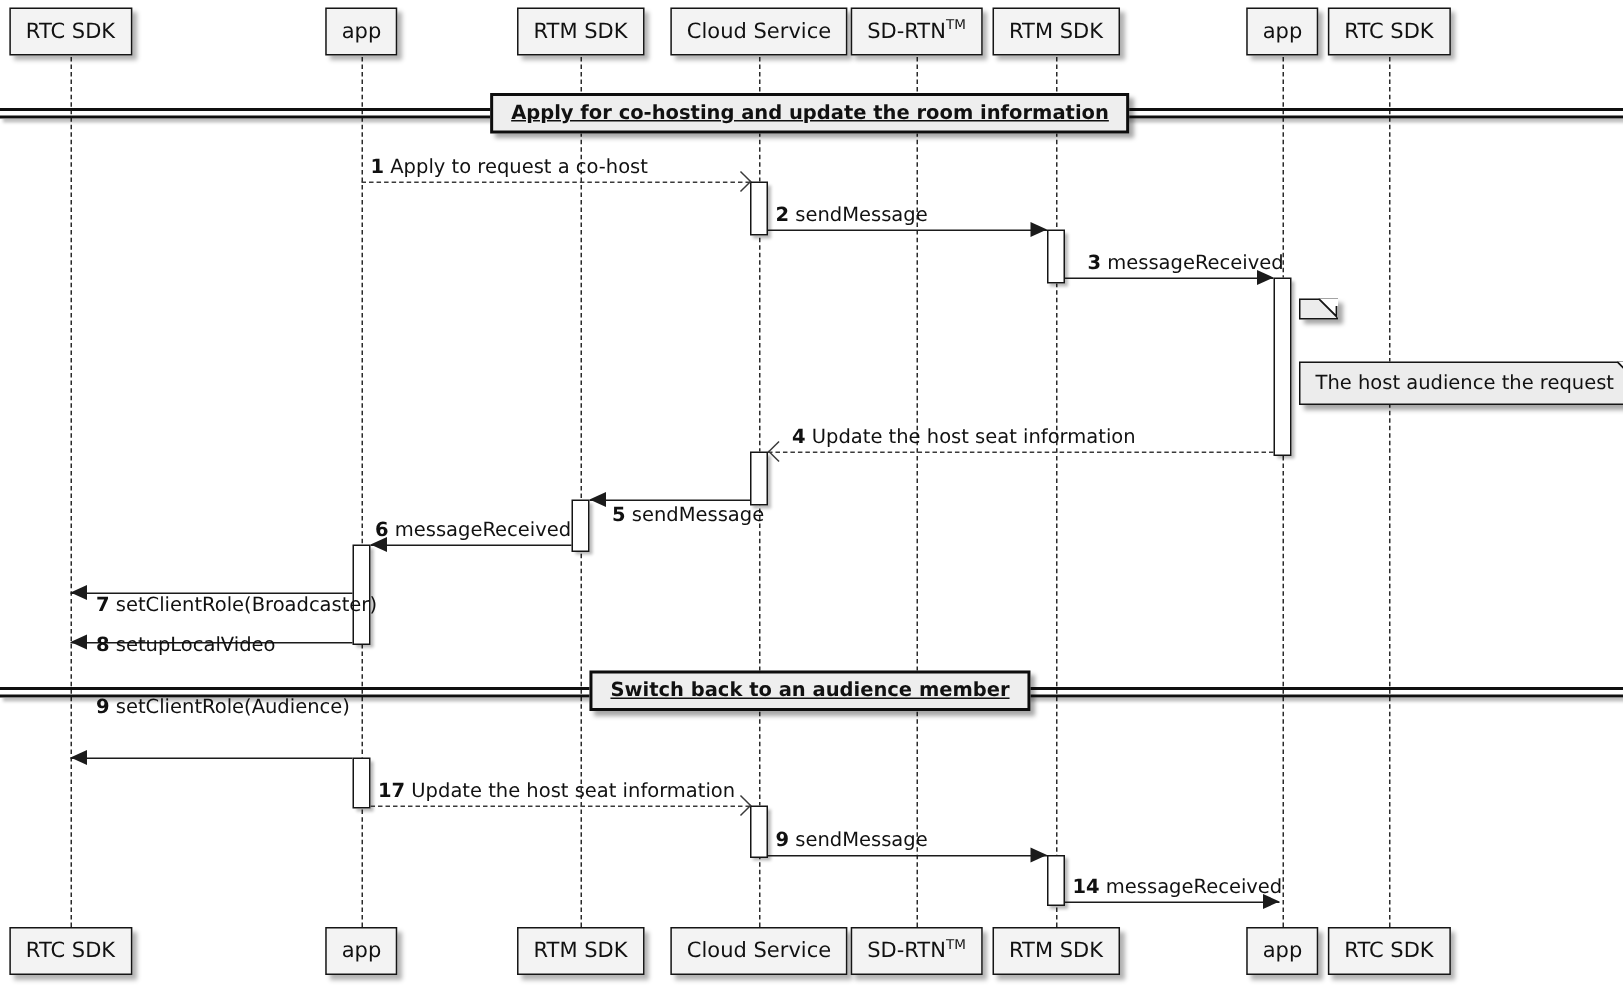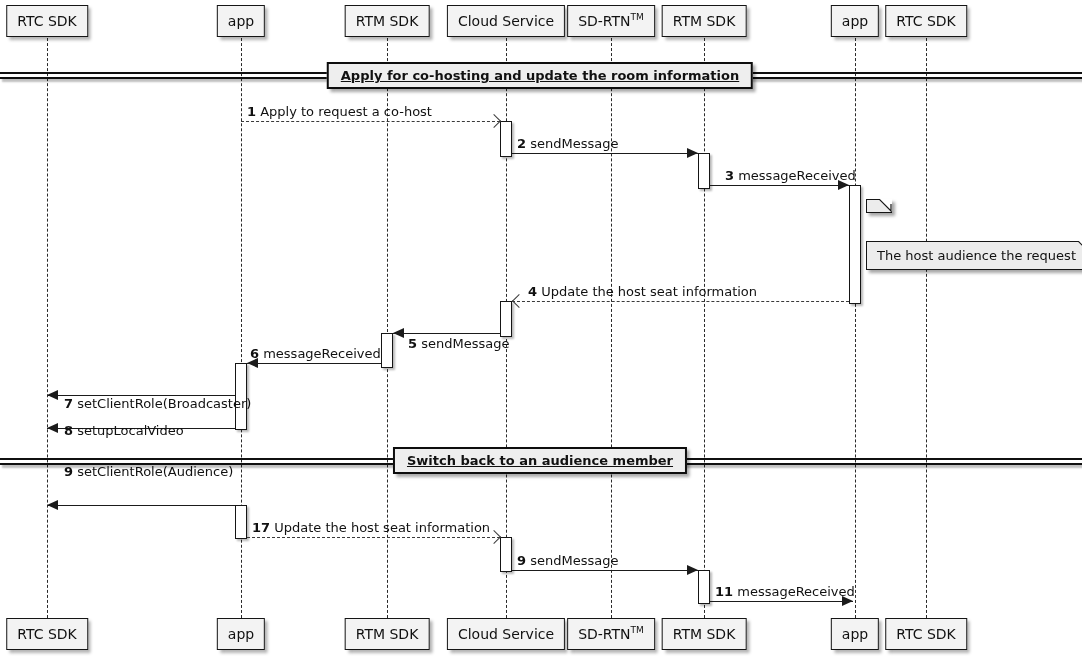--- a/index.html
+++ b/index.html
@@ -161,21 +161,21 @@
 
   <div>
     <div class="line solid" style="left:512px;top:570px;width:186px"></div>
     <span class="head hr" style="left:687px;top:565px"></span>
     <div class="mlabel" style="left:517px;top:553px"><b>9</b> <span>sendMessage</span></div>
   </div>
 
   <div>
     <div class="line solid" style="left:710px;top:601px;width:143px"></div>
     <span class="head hr" style="left:842px;top:596px"></span>
-    <div class="mlabel" style="left:715px;top:584px"><b>11</b> <span>messageReceived</span></div>
+    <div class="mlabel" style="left:715px;top:584px"><b>14</b> <span>messageReceived</span></div>
   </div>
 
   <div class="pbox" style="left:47px;top:618px"><span>RTC SDK</span></div>
   <div class="pbox" style="left:241px;top:618px"><span>app</span></div>
   <div class="pbox" style="left:387px;top:618px"><span>RTM SDK</span></div>
   <div class="pbox" style="left:506px;top:618px"><span>Cloud Service</span></div>
   <div class="pbox" style="left:611px;top:618px"><span>SD-RTN</span><sup>TM</sup></div>
   <div class="pbox" style="left:704px;top:618px"><span>RTM SDK</span></div>
   <div class="pbox" style="left:855px;top:618px"><span>app</span></div>
   <div class="pbox" style="left:926px;top:618px"><span>RTC SDK</span></div>

